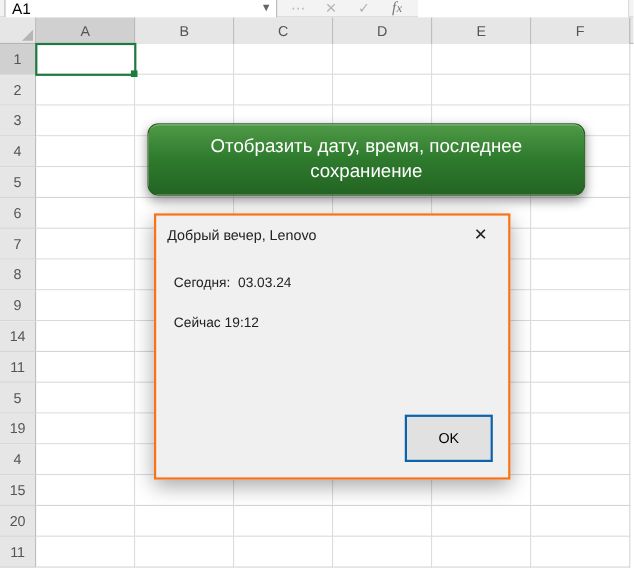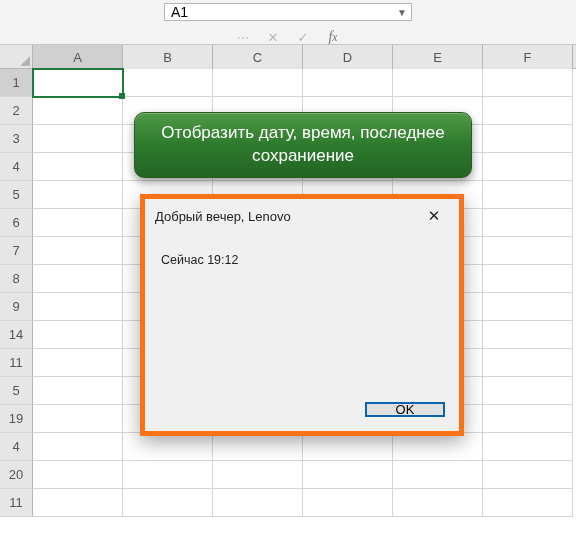--- a/index.html
+++ b/index.html
@@ -10,26 +10,25 @@
     width: 576px;
     height: 533px;
     overflow: hidden;
     position: relative;
   }
 
   
   .formula-bar {
     display: flex;
     align-items: center;
-    height: 45px;
+    height: 16px;
     border-bottom: 1px solid #c8c8c8;
     background: #f3f3f3;
     padding: 3px 4px;
     gap: 4px;
-    flex-direction: column;
   }
   .name-box {
     width: 248px;
     height: 24px;
     background: #fff;
     border: 1px solid #b5b5b5;
     display: flex;
     align-items: center;
     padding: 0 6px;
     position: relative;
@@ -137,21 +136,21 @@
     width: 6px;
     height: 6px;
     background: #1f7a3e;
   }
 
   
   .callout {
     position: absolute;
     left: 134px;
     top: 112px;
-    width: 338px;
+    width: 398px;
     height: 66px;
     background: linear-gradient(to bottom, #4f9a46 0%, #2e7a2d 50%, #236423 100%);
     border: 1px solid #2b5a22;
     border-radius: 10px;
     box-shadow: 0 4px 10px rgba(0,0,0,0.4), inset 0 1px 0 rgba(255,255,255,0.25);
     color: #fff;
     display: flex;
     align-items: center;
     justify-content: center;
     text-align: center;
@@ -161,21 +160,21 @@
   }
 
   
   .dialog {
     position: absolute;
     left: 140px;
     top: 194px;
     width: 324px;
     height: 242px;
     background: #f0f0f0;
-    border: 5px solid #f97316;
+    border: 2px solid #f97316;
     box-shadow: 0 6px 18px rgba(0,0,0,0.35);
   }
   .dialog-title {
     height: 34px;
     display: flex;
     align-items: center;
     padding: 0 10px;
     font-size: 13px;
     color: #222;
   }
@@ -195,21 +194,21 @@
     color: #222;
   }
   .dialog-body .line { margin-bottom: 22px; }
   .dialog-footer {
     position: absolute;
     right: 14px;
     bottom: 14px;
   }
   .ok-btn {
     width: 80px;
-    height: 15px;
+    height: 43px;
     background: #e1e1e1;
     border: 2px solid #0a64ad;
     display: flex;
     align-items: center;
     justify-content: center;
     font-size: 13px;
   }
 </style>
 </head>
 <body>
@@ -359,20 +358,29 @@
       <div class="row">
         <div class="rowh">4</div>
         <div class="cell"></div>
         <div class="cell"></div>
         <div class="cell"></div>
         <div class="cell"></div>
         <div class="cell"></div>
         <div class="cell"></div>
       </div>
       <div class="row">
+        <div class="rowh">15</div>
+        <div class="cell"></div>
+        <div class="cell"></div>
+        <div class="cell"></div>
+        <div class="cell"></div>
+        <div class="cell"></div>
+        <div class="cell"></div>
+      </div>
+      <div class="row">
         <div class="rowh">20</div>
         <div class="cell"></div>
         <div class="cell"></div>
         <div class="cell"></div>
         <div class="cell"></div>
         <div class="cell"></div>
         <div class="cell"></div>
       </div>
       <div class="row">
         <div class="rowh">11</div>
@@ -392,20 +400,23 @@
 
 <div class="dialog">
   <div class="dialog-title">
     <span>Добрый вечер, Lenovo</span>
     <div class="dialog-close">
       <span>✕</span>
     </div>
   </div>
   <div class="dialog-body">
     <div class="line">
+      <span>Сегодня:</span>&nbsp;&nbsp;<span>03.03.24</span>
+    </div>
+    <div class="line">
       <span>Сейчас</span> <span>19:12</span>
     </div>
   </div>
   <div class="dialog-footer">
     <div class="ok-btn">
       <span>OK</span>
     </div>
   </div>
 </div>
 

